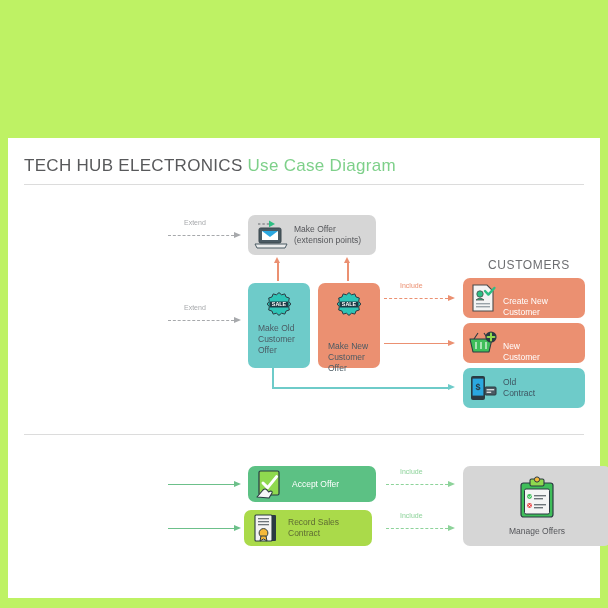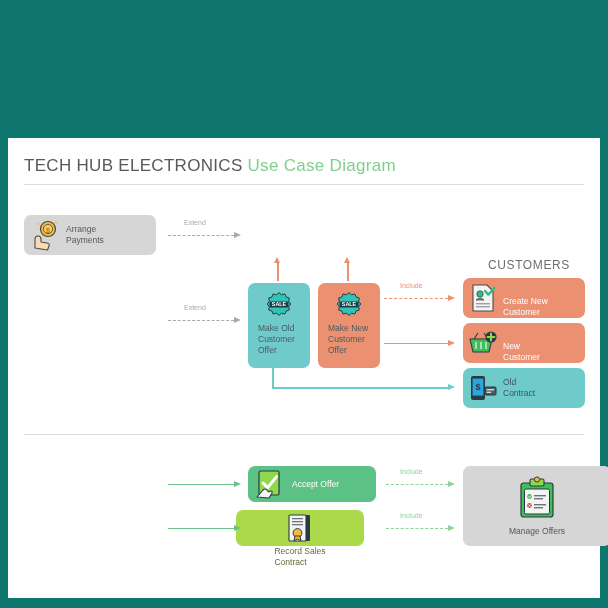--- a/index.html
+++ b/index.html
@@ -1,17 +1,17 @@
 <!DOCTYPE html>
 <html><head>
 <meta charset="utf-8">
 <style>
   html,body{margin:0;padding:0;background:#000;}
   body{width:608px;height:608px;overflow:hidden;font-family:"Liberation Sans",sans-serif;}
-  #stage{position:relative;width:608px;height:608px;background:#0f766e;}
+  #stage{position:relative;width:608px;height:608px;background:#bef264;}
   #canvas{position:absolute;left:8px;top:138px;width:592px;height:460px;background:#fff;}
 
   .title{position:absolute;left:16px;top:18px;white-space:nowrap;font-size:17px;letter-spacing:.3px;}
   .title .t1{color:#58595b;font-weight:400;}
   .title .t2{color:#7ed08a;font-weight:400;margin-left:5px;}
   .title-rule{position:absolute;left:16px;top:46px;width:560px;height:1px;background:#dcdcdc;}
   .mid-rule{position:absolute;left:16px;top:296px;width:560px;height:1px;background:#dcdcdc;}
 
   .node{position:absolute;border-radius:7px;display:flex;align-items:center;box-sizing:border-box;}
   .node .lbl{font-size:8.5px;line-height:11px;white-space:pre-line;}
@@ -52,51 +52,51 @@
   <div id="canvas">
 
     <div class="title">
       <span class="t1">TECH HUB ELECTRONICS</span><span class="t2">Use Case Diagram</span>
     </div>
     <div class="title-rule"></div>
     <div class="mid-rule"></div>
 
     <div class="cust-head" style="left:480px;top:120px;">CUSTOMERS</div>
 
-    <div class="node gray" style="left:16px;top:77px;width:132px;height:40px;">
-      <span class="ico" style="width:42px;height:40px;">
-        <svg width="34" height="34" viewBox="0 0 34 34">
-          <circle cx="20" cy="11" r="7.5" fill="#f6b93b" stroke="#4a4a4a" stroke-width="1.2"></circle>
-          <circle cx="20" cy="11" r="4.6" fill="#f8cd5e" stroke="#4a4a4a" stroke-width=".8"></circle>
-          <text x="20" y="14.5" font-size="7" text-anchor="middle" fill="#8a5a14" font-family="'Liberation Sans',sans-serif">$</text>
-          <path d="M7 30 L7 21 q0-3 3-3 q3 0 3 3 l0 3 l6 1 q3 .6 2 3 l-1.5 4 z" fill="#fbdcb2" stroke="#4a4a4a" stroke-width="1.1" stroke-linejoin="round"></path>
-          <circle cx="28" cy="5" r="1" fill="#f6b93b"></circle>
-          <circle cx="10" cy="6" r="1" fill="#f6b93b"></circle>
-        </svg>
-      </span>
-      <span class="lbl">Arrange
-Payments</span>
-    </div>
-
-
+
+
+    <div class="node gray" style="left:240px;top:77px;width:128px;height:40px;">
+      <span class="ico" style="width:46px;height:40px;">
+        <svg width="38" height="32" viewBox="0 0 38 32">
+          <path d="M6 5 h12" stroke="#8a8d90" stroke-width="1.4" stroke-dasharray="2.4 2" fill="none"></path>
+          <path d="M17 1.5 l6 3.4 l-6 3.4 z" fill="#2dbe83"></path>
+          <rect x="7" y="9" width="22" height="15" rx="1.6" fill="#4a5a63" stroke="#3a464d" stroke-width="1"></rect>
+          <rect x="10" y="12" width="16" height="9" fill="#fff"></rect>
+          <path d="M10 12 l8 6 l8 -6 z" fill="#2aa7e0"></path>
+          <path d="M3 25 h32 l-2 4 h-28 z" fill="#eceded" stroke="#4a5a63" stroke-width="1"></path>
+        </svg>
+      </span>
+      <span class="lbl">Make Offer
+(extension points)</span>
+    </div>
 
     <div class="node teal vcard" style="left:240px;top:145px;width:62px;height:85px;">
       <span class="ico" style="width:100%;height:24px;">
         <svg width="26" height="26" viewBox="0 0 26 26">
           <path d="M13 1.6 l2.6 2.2 l3.2-.9 l1.3 3.1 l3.2 1 l-.6 3.3 l2.1 2.7 l-2.1 2.7 l.6 3.3 l-3.2 1 l-1.3 3.1 l-3.2-.9 l-2.6 2.2 l-2.6-2.2 l-3.2 .9 l-1.3-3.1 l-3.2-1 l.6-3.3 l-2.1-2.7 l2.1-2.7 l-.6-3.3 l3.2-1 l1.3-3.1 l3.2 .9 z" fill="#2ec4b6" stroke="#2b3a42" stroke-width="1"></path>
           <rect x="3.5" y="10.5" width="19" height="6" rx="1" fill="#1f3b46"></rect>
           <text x="13" y="15.4" font-size="5.4" text-anchor="middle" fill="#fff" font-family="'Liberation Sans',sans-serif" font-weight="bold">SALE</text>
         </svg>
       </span>
       <span class="lbl">Make Old
 Customer
 Offer</span>
     </div>
 
-    <div class="node salmon vcard" style="left:310px;top:145px;width:62px;height:85px;">
+    <div class="node salmon vcard" style="left:310px;top:145px;width:62px;height:85px;gap:18px;">
       <span class="ico" style="width:100%;height:24px;">
         <svg width="26" height="26" viewBox="0 0 26 26">
           <path d="M13 1.6 l2.6 2.2 l3.2-.9 l1.3 3.1 l3.2 1 l-.6 3.3 l2.1 2.7 l-2.1 2.7 l.6 3.3 l-3.2 1 l-1.3 3.1 l-3.2-.9 l-2.6 2.2 l-2.6-2.2 l-3.2 .9 l-1.3-3.1 l-3.2-1 l.6-3.3 l-2.1-2.7 l2.1-2.7 l-.6-3.3 l3.2-1 l1.3-3.1 l3.2 .9 z" fill="#2ec4b6" stroke="#2b3a42" stroke-width="1"></path>
           <rect x="3.5" y="10.5" width="19" height="6" rx="1" fill="#1f3b46"></rect>
           <text x="13" y="15.4" font-size="5.4" text-anchor="middle" fill="#fff" font-family="'Liberation Sans',sans-serif" font-weight="bold">SALE</text>
         </svg>
       </span>
       <span class="lbl">Make New
 Customer
 Offer</span>
@@ -152,21 +152,21 @@
       <span class="ico" style="width:44px;height:36px;">
         <svg width="30" height="30" viewBox="0 0 30 30">
           <rect x="4" y="2" width="20" height="24" rx="1.5" fill="#8fd94f" stroke="#2b3a42" stroke-width="1.2"></rect>
           <path d="M8 14 l4.6 4.6 l9-11" fill="none" stroke="#fff" stroke-width="3" stroke-linecap="round" stroke-linejoin="round"></path>
           <path d="M2 28 l6-7 q2-2 4 0 l1.6 2 l2-1 q2 0 1.4 2 l-3 5 z" fill="#f7f7f7" stroke="#2b3a42" stroke-width="1.1" stroke-linejoin="round"></path>
         </svg>
       </span>
       <span class="lbl">Accept Offer</span>
     </div>
 
-    <div class="node ltgreen" style="left:228px;top:372px;width:128px;height:36px;flex-direction:column;">
+    <div class="node ltgreen" style="left:236px;top:372px;width:128px;height:36px;">
       <span class="ico" style="width:44px;height:36px;">
         <svg width="30" height="30" viewBox="0 0 30 30">
           <rect x="20" y="2" width="5" height="26" rx="1" fill="#2b3a42"></rect>
           <rect x="4" y="2" width="17" height="26" rx="1" fill="#f4f4f4" stroke="#2b3a42" stroke-width="1.1"></rect>
           <rect x="7" y="5" width="11" height="1.3" fill="#6d7479"></rect>
           <rect x="7" y="8" width="11" height="1.3" fill="#6d7479"></rect>
           <rect x="7" y="11" width="11" height="1.3" fill="#6d7479"></rect>
           <circle cx="12.5" cy="20" r="4.4" fill="#f6b93b" stroke="#2b3a42" stroke-width="1"></circle>
           <path d="M10 23 l-1 5 l3.5-2 l3.5 2 l-1-5z" fill="#f6b93b" stroke="#2b3a42" stroke-width="1" stroke-linejoin="round"></path>
         </svg>

